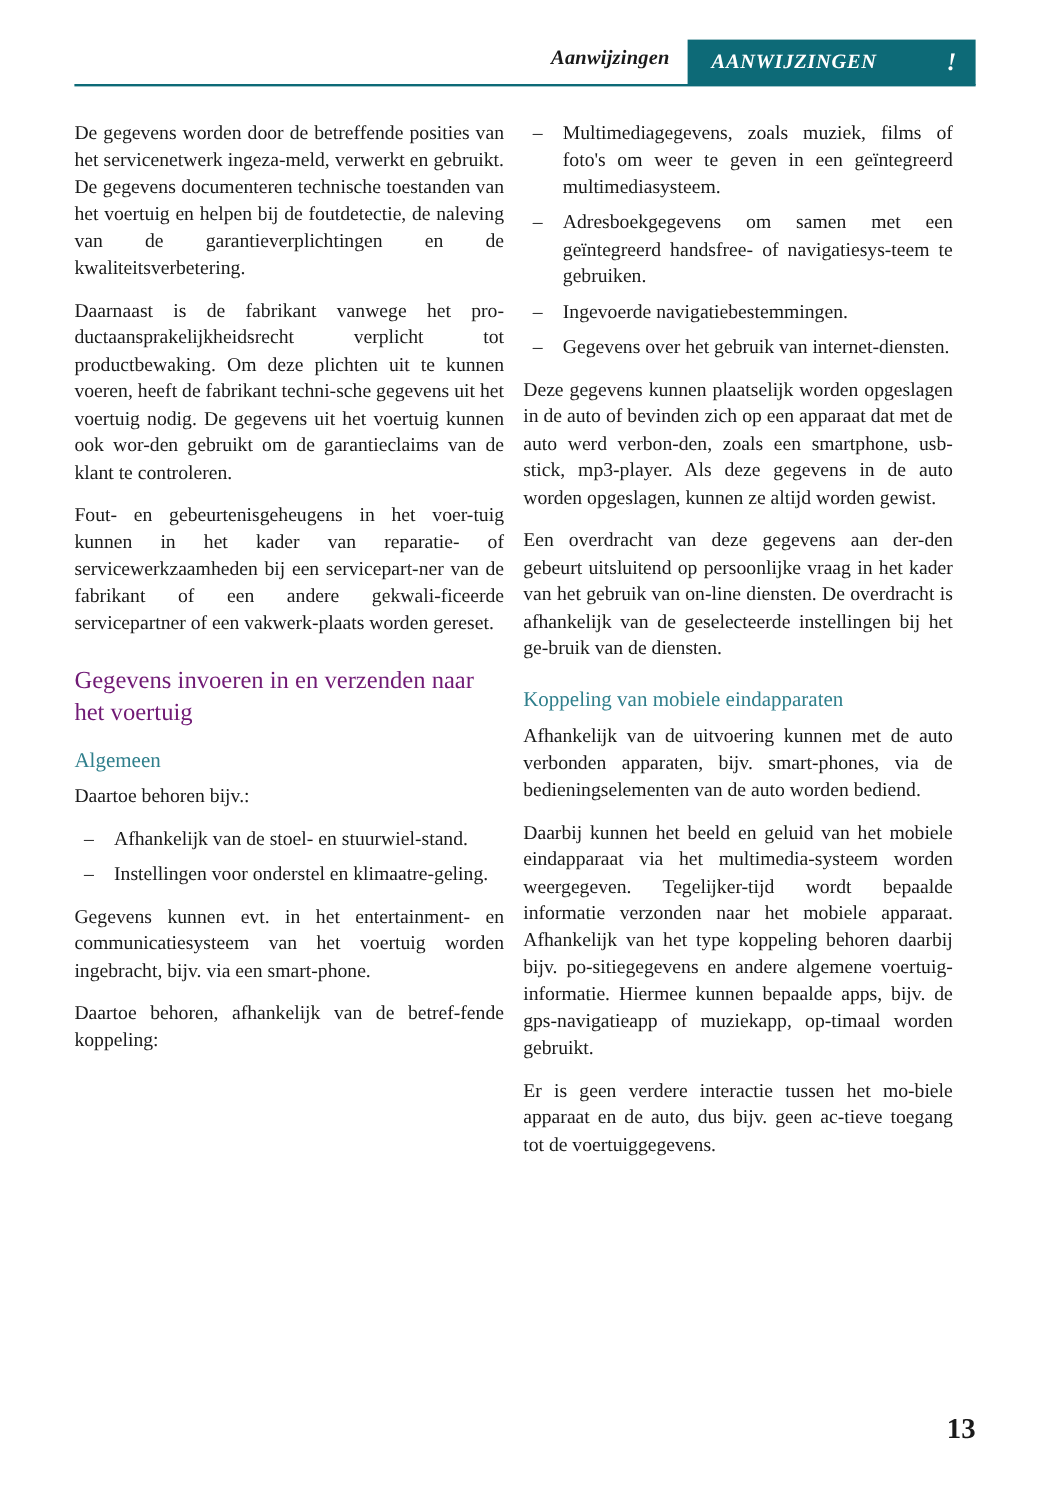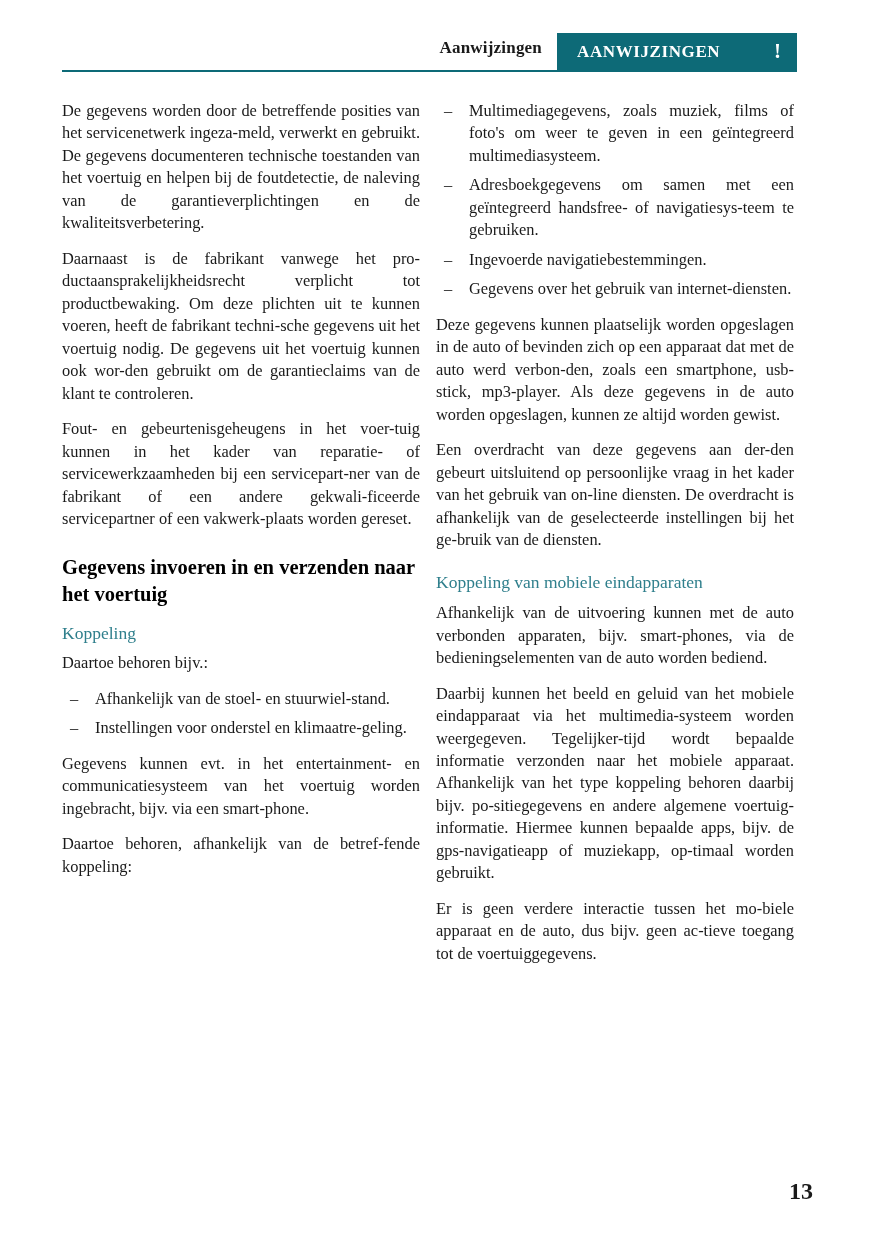--- a/index.html
+++ b/index.html
@@ -21,22 +21,23 @@
     height: 1241px;
     box-sizing: border-box;
     padding: 0;
   }
 
   
   .header {
     position: absolute;
     top: 34px;
     left: 62px;
-    right: 78px;
+    right: 62px;
     height: 36px;
+    font-style: italic;
   }
   .header-rule {
     position: absolute;
     left: 0;
     right: 0;
     top: 36px;
     height: 2px;
     background: #0d6a77;
   }
   .header-title {
@@ -90,23 +91,23 @@
   }
 
   p.body {
     margin: 0 0 13px 0;
     font-size: 16.4px;
     line-height: 1.37;
     text-align: justify;
     hyphens: manual;
   }
   h2.section-title {
-    color: #000000;
+    color: #701a75;
     font-size: 20.5px;
-    font-weight: bold;
+    font-weight: normal;
     line-height: 1.3;
     margin: 24px 0 14px 0;
   }
   h3.sub-title {
     color: #2f7f8c;
     font-size: 17.5px;
     font-weight: normal;
     line-height: 1.3;
     margin: 6px 0 8px 0;
   }
@@ -161,21 +162,21 @@
 
   <div class="columns">
 
     <div class="col">
       <p class="body">De gegevens worden door de betreffende posities van het servicenetwerk ingeza-meld, verwerkt en gebruikt. De gegevens documenteren technische toestanden van het voertuig en helpen bij de foutdetectie, de naleving van de garantieverplichtingen en de kwaliteitsverbetering.</p>
       <p class="body">Daarnaast is de fabrikant vanwege het pro-ductaansprakelijkheidsrecht verplicht tot productbewaking. Om deze plichten uit te kunnen voeren, heeft de fabrikant techni-sche gegevens uit het voertuig nodig. De gegevens uit het voertuig kunnen ook wor-den gebruikt om de garantieclaims van de klant te controleren.</p>
       <p class="body">Fout- en gebeurtenisgeheugens in het voer-tuig kunnen in het kader van reparatie- of servicewerkzaamheden bij een servicepart-ner van de fabrikant of een andere gekwali-ficeerde servicepartner of een vakwerk-plaats worden gereset.</p>
 
       <h2 class="section-title">Gegevens invoeren in en verzenden naar het voertuig</h2>
 
-      <h3 class="sub-title">Koppeling</h3>
+      <h3 class="sub-title">Algemeen</h3>
 
       <p class="body">Daartoe behoren bijv.:</p>
 
       <ul class="dash-list">
         <li>
           <span class="dash">–</span>
           <span>Afhankelijk van de stoel- en stuurwiel-stand.</span>
         </li>
         <li>
           <span class="dash">–</span>

